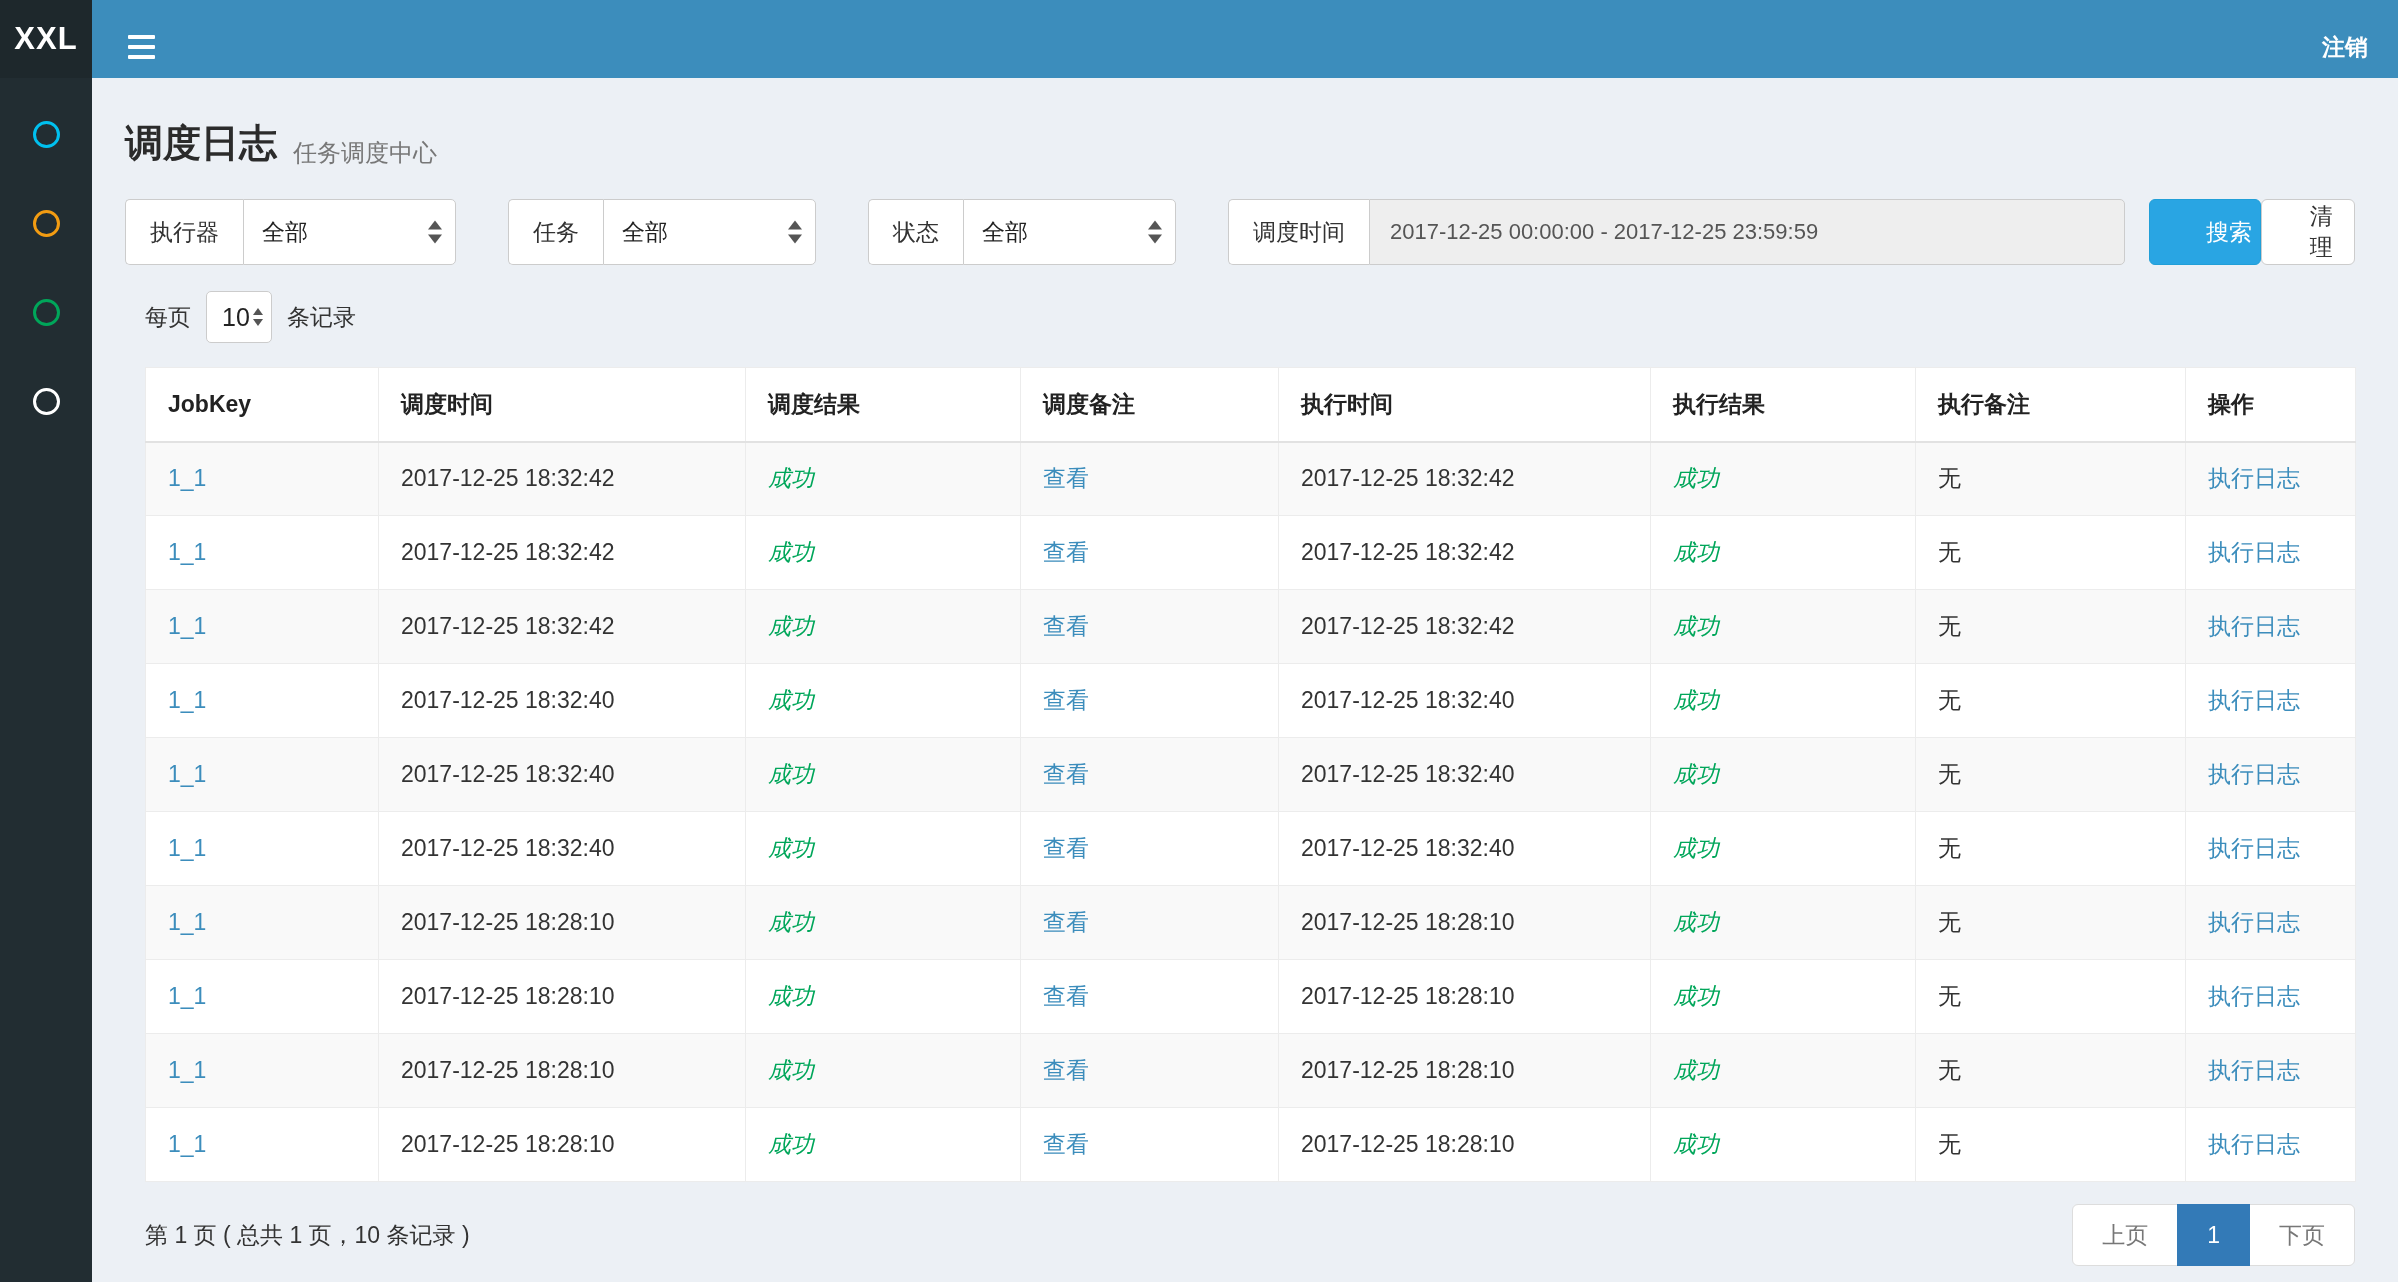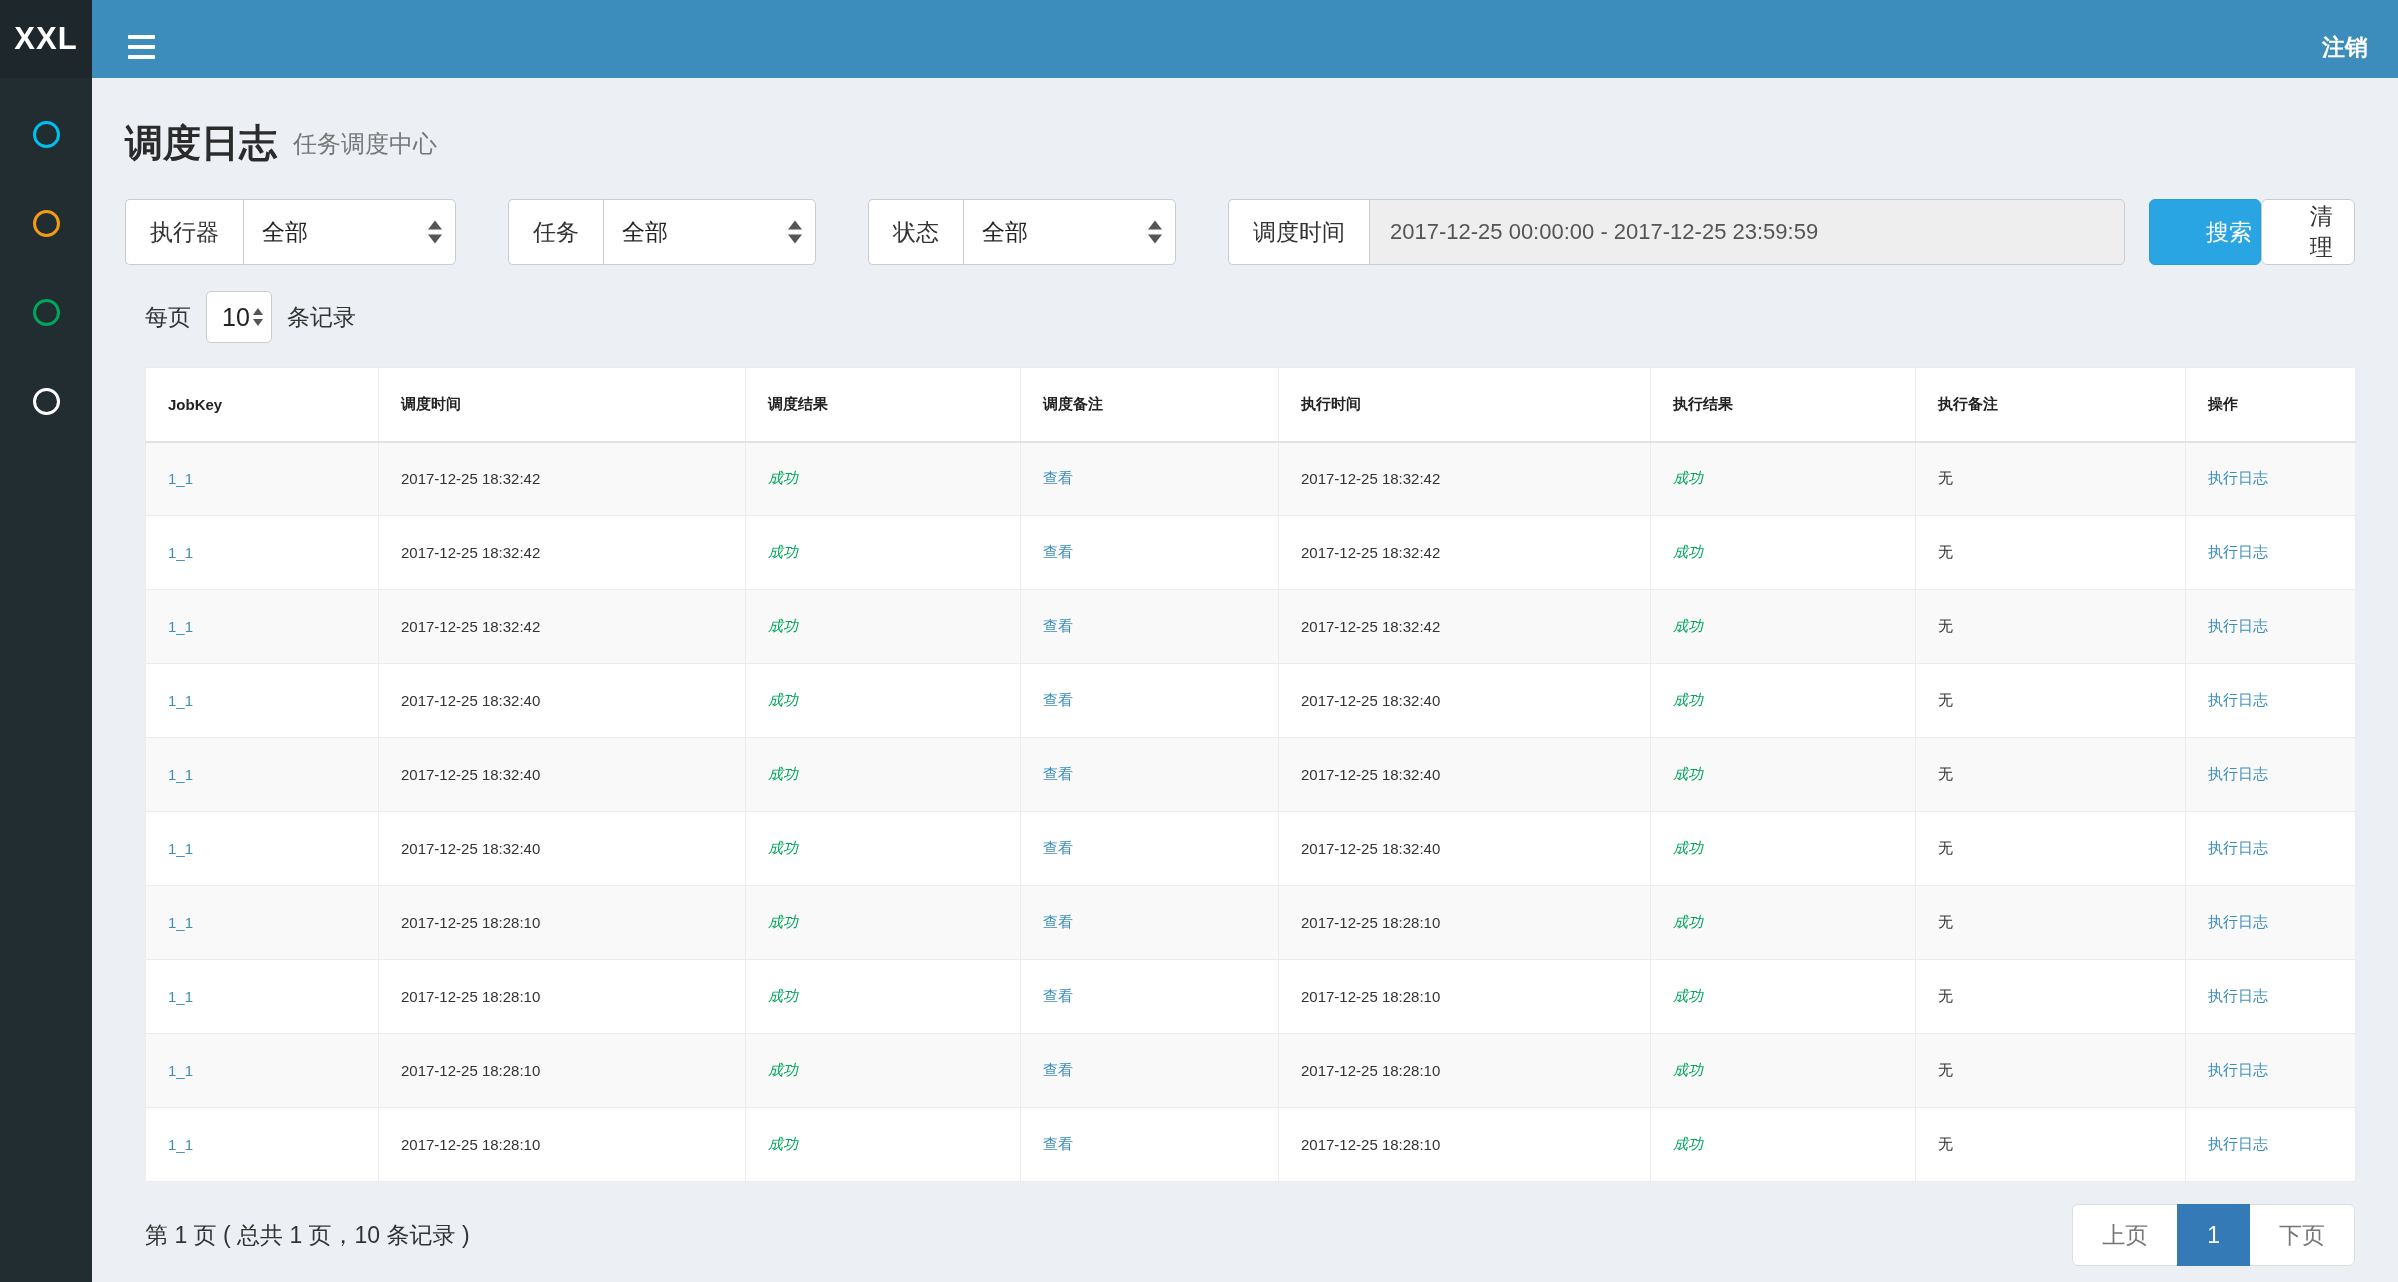--- a/index.html
+++ b/index.html
@@ -31,21 +31,21 @@
   .sidebar {
     position: absolute; top: 78px; left: 0; bottom: 0; width: 92px;
     background: var(--sidebar-bg, #222d32); padding-top: 12px;
   }
   .sidebar-item { height: 89px; display: flex; align-items: center; justify-content: center; cursor: pointer; }
   .circle-icon { width: 27px; height: 27px; border-radius: 50%; border: 3px solid #fff; }
 
   
   .content { margin-left: 92px; padding: 14px 43px 0 33px; }
 
-  .page-header { display: flex; align-items: center; gap: 16px; margin: 26px 0 30px; }
+  .page-header { display: flex; align-items: flex-end; gap: 16px; margin: 26px 0 30px; }
   .page-title { font-size: 38px; font-weight: bold; color: #2b2b2b; }
   .page-subtitle { font-size: 24px; color: #777; font-weight: normal; }
 
   
   .filters { display: flex; align-items: flex-start; margin-bottom: 26px; }
   .input-group { display: flex; height: 66px; margin-right: 52px; }
   .ig-addon {
     display: flex; align-items: center; padding: 0 24px; font-size: 23px; color: #333;
     background: #fff; border: 1px solid #ccc; border-right: none; border-radius: 5px 0 0 5px;
     white-space: nowrap;
@@ -75,21 +75,21 @@
   
   .pagesize-row { display: flex; align-items: center; gap: 15px; margin: 0 0 24px 20px; font-size: 23px; color: #333; }
   .small-select {
     position: relative; display: flex; align-items: center; height: 52px; width: 66px;
     padding-left: 15px; font-size: 25px; color: #222; background: #fff;
     border: 1px solid #ccc; border-radius: 5px; cursor: pointer;
   }
 
   
   .table-wrap { margin-left: 20px; }
-  table { width: 2210px; border-collapse: collapse; table-layout: fixed; background: #fff; font-size: 15px; }
+  table { width: 2210px; border-collapse: collapse; table-layout: fixed; background: #fff; font-size: 23px; }
   th, td { border: 1px solid #ececec; padding: 0 22px; height: 74px; text-align: left; overflow: hidden; white-space: nowrap; }
   th { font-weight: bold; color: #222; border-bottom: 2px solid #e2e2e2; background: #fff; }
   tbody tr:nth-child(odd) { background: #f9f9f9; }
   tbody tr:nth-child(even) { background: #fff; }
   .link { color: var(--link, #3c8dbc); text-decoration: none; cursor: pointer; }
   .success { color: var(--success, #00a65a); font-style: italic; }
 
   
   .footer-row { display: flex; justify-content: space-between; align-items: center; margin: 22px 0 0 20px; }
   .page-info { font-size: 23px; color: #333; }

